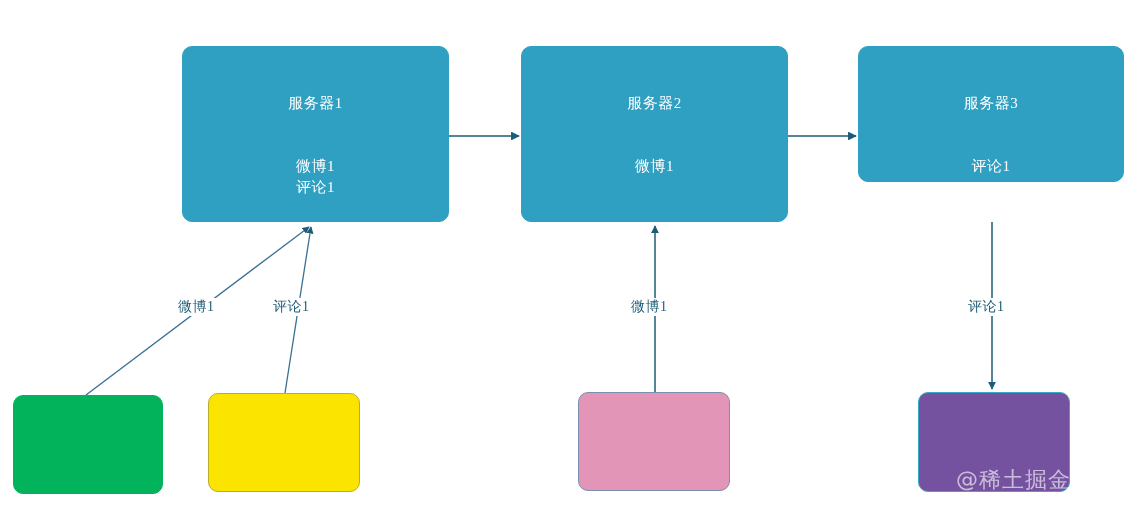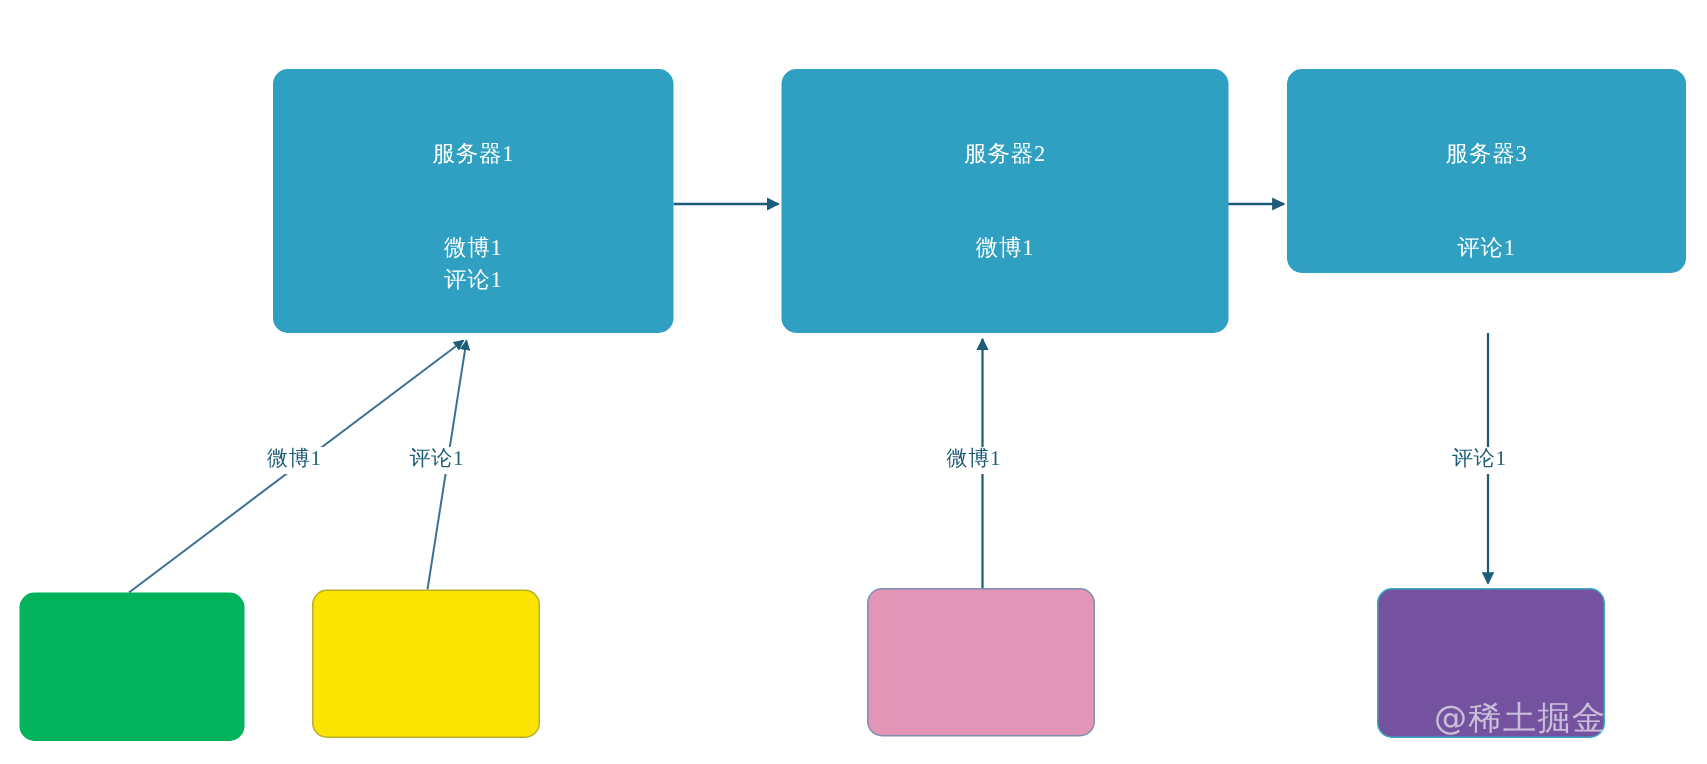--- a/index.html
+++ b/index.html
@@ -108,21 +108,21 @@
   </svg>
 
   <div class="node server" style="left:182px; top:46px; width:267px; height:176px;">
     <div class="title">服务器1</div>
     <div class="items">
       <div>微博1</div>
       <div>评论1</div>
     </div>
   </div>
 
-  <div class="node server" style="left:521px; top:46px; width:298px; height:176px;">
+  <div class="node server" style="left:521px; top:46px; width:267px; height:176px;">
     <div class="title">服务器2</div>
     <div class="items">
       <div>微博1</div>
     </div>
   </div>
 
   <div class="node server" style="left:858px; top:46px; width:266px; height:136px;">
     <div class="title">服务器3</div>
     <div class="items">
       <div>评论1</div>

